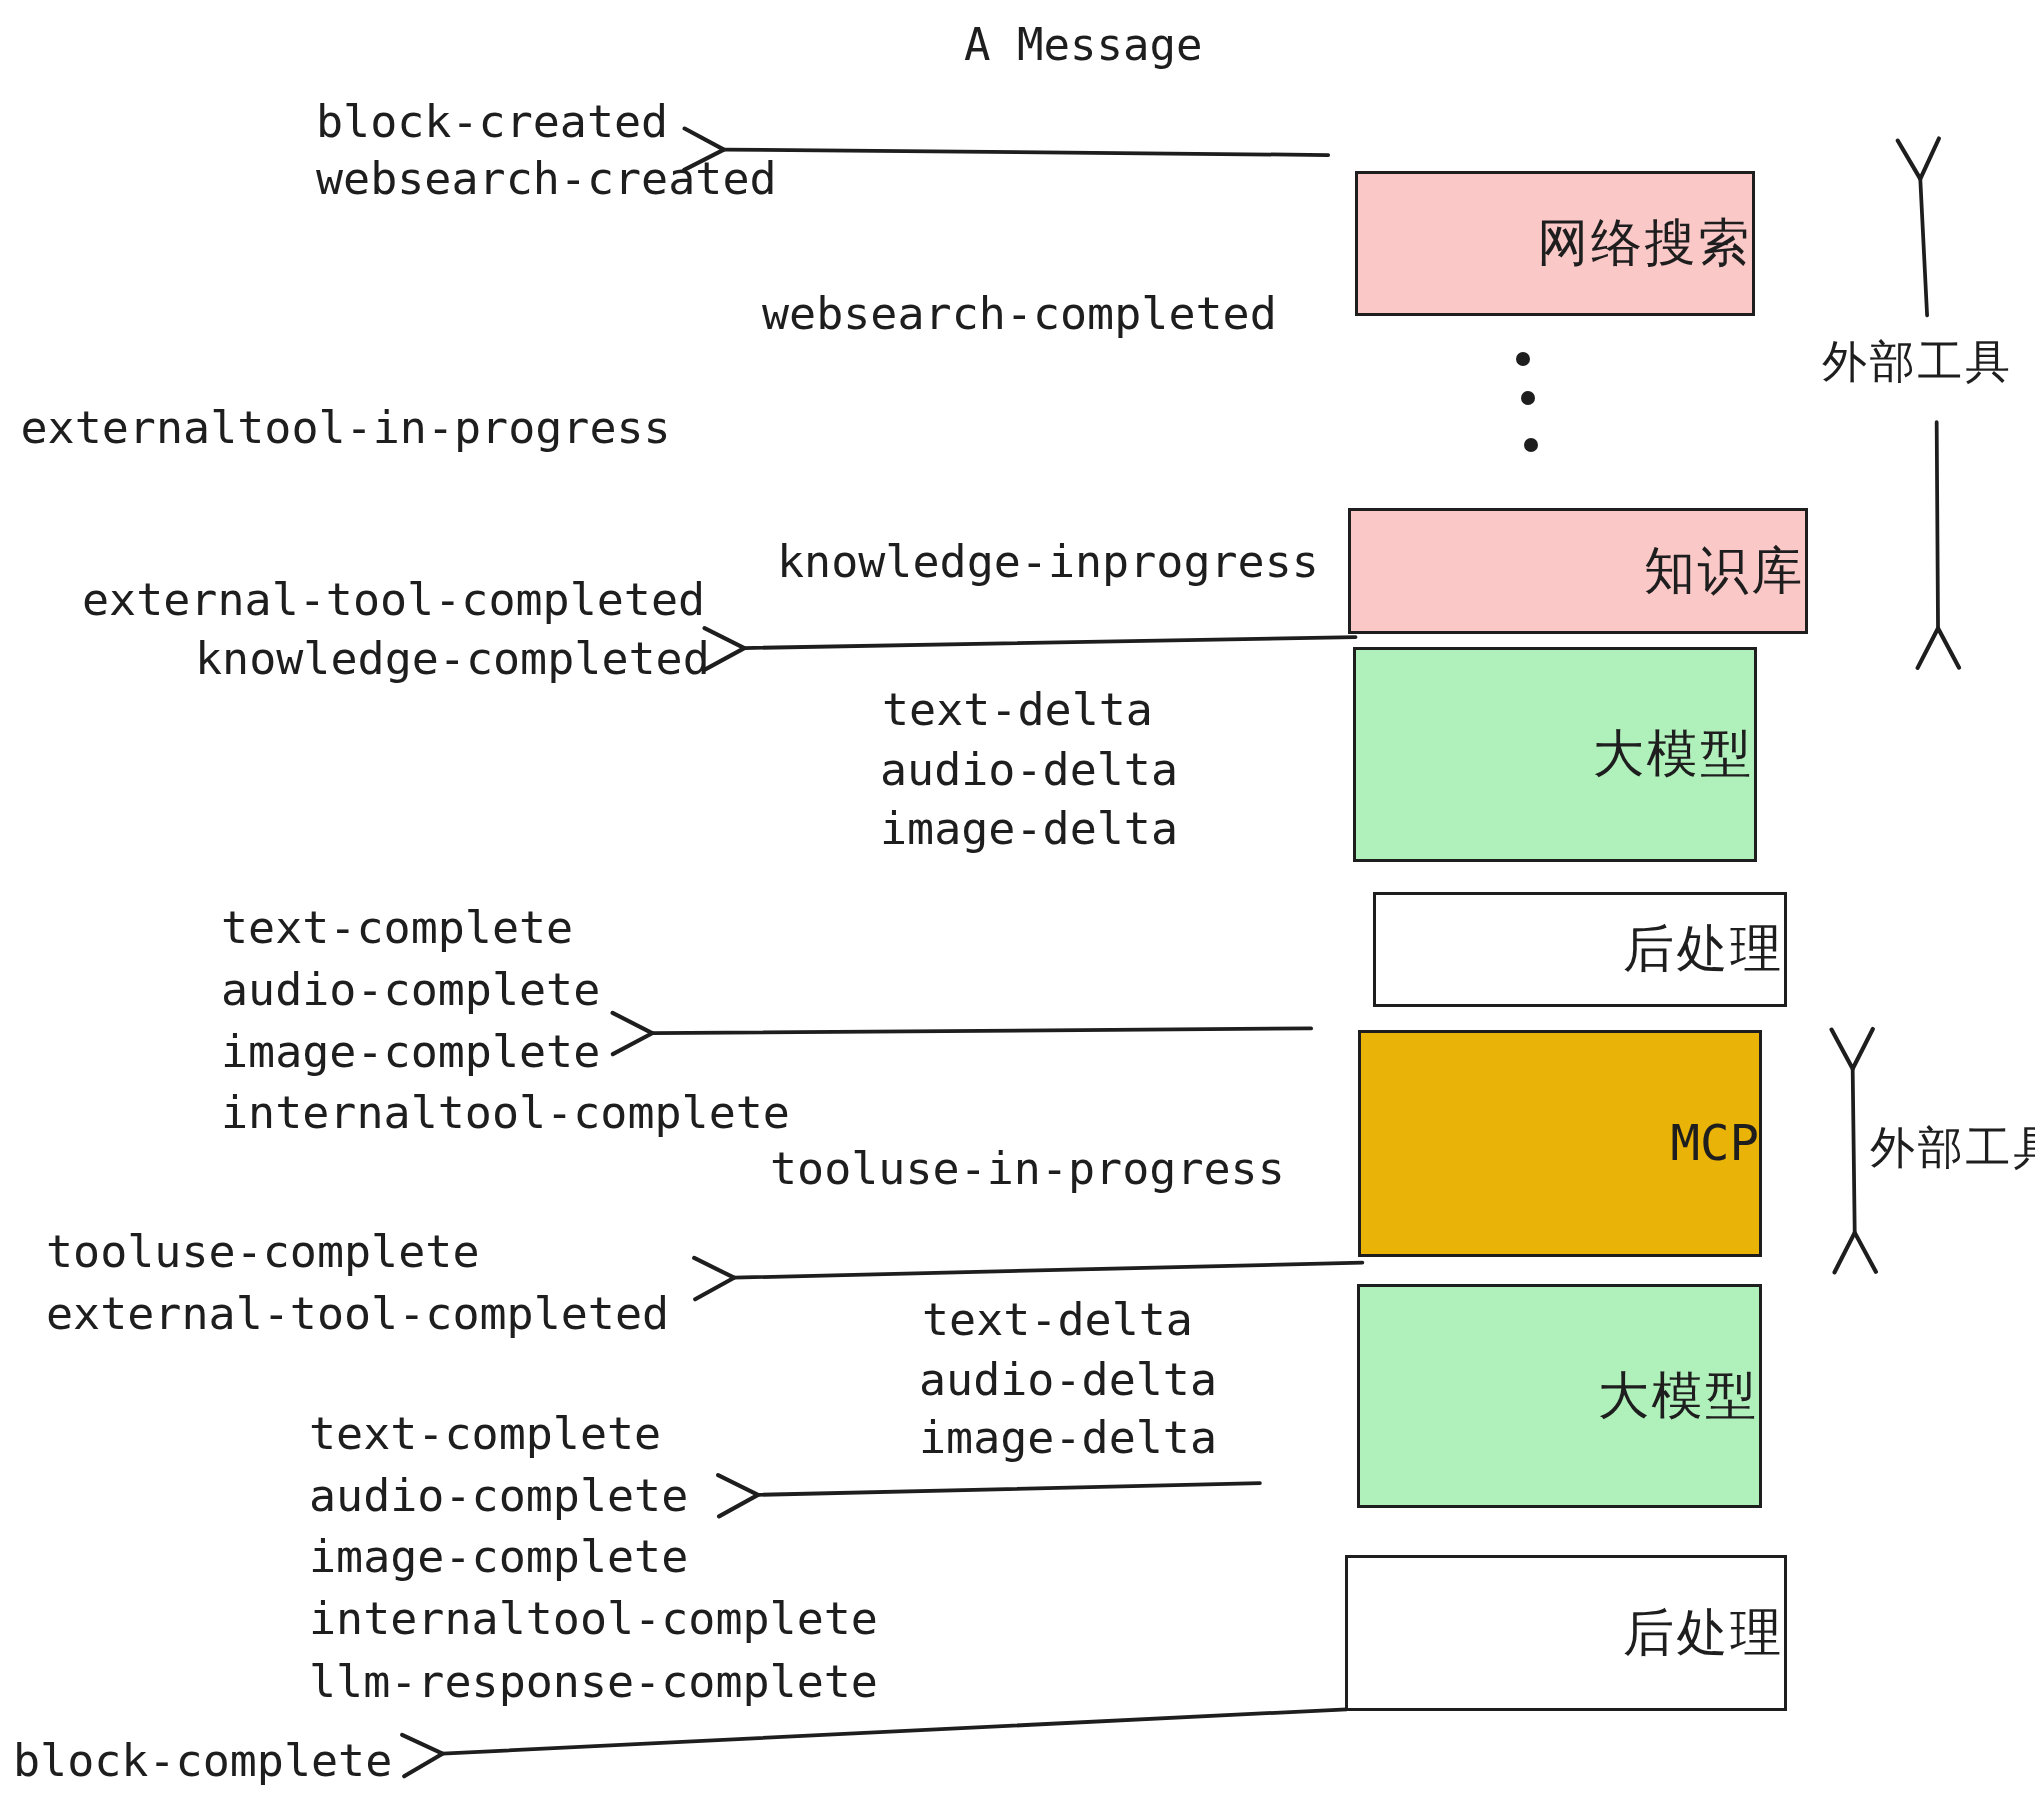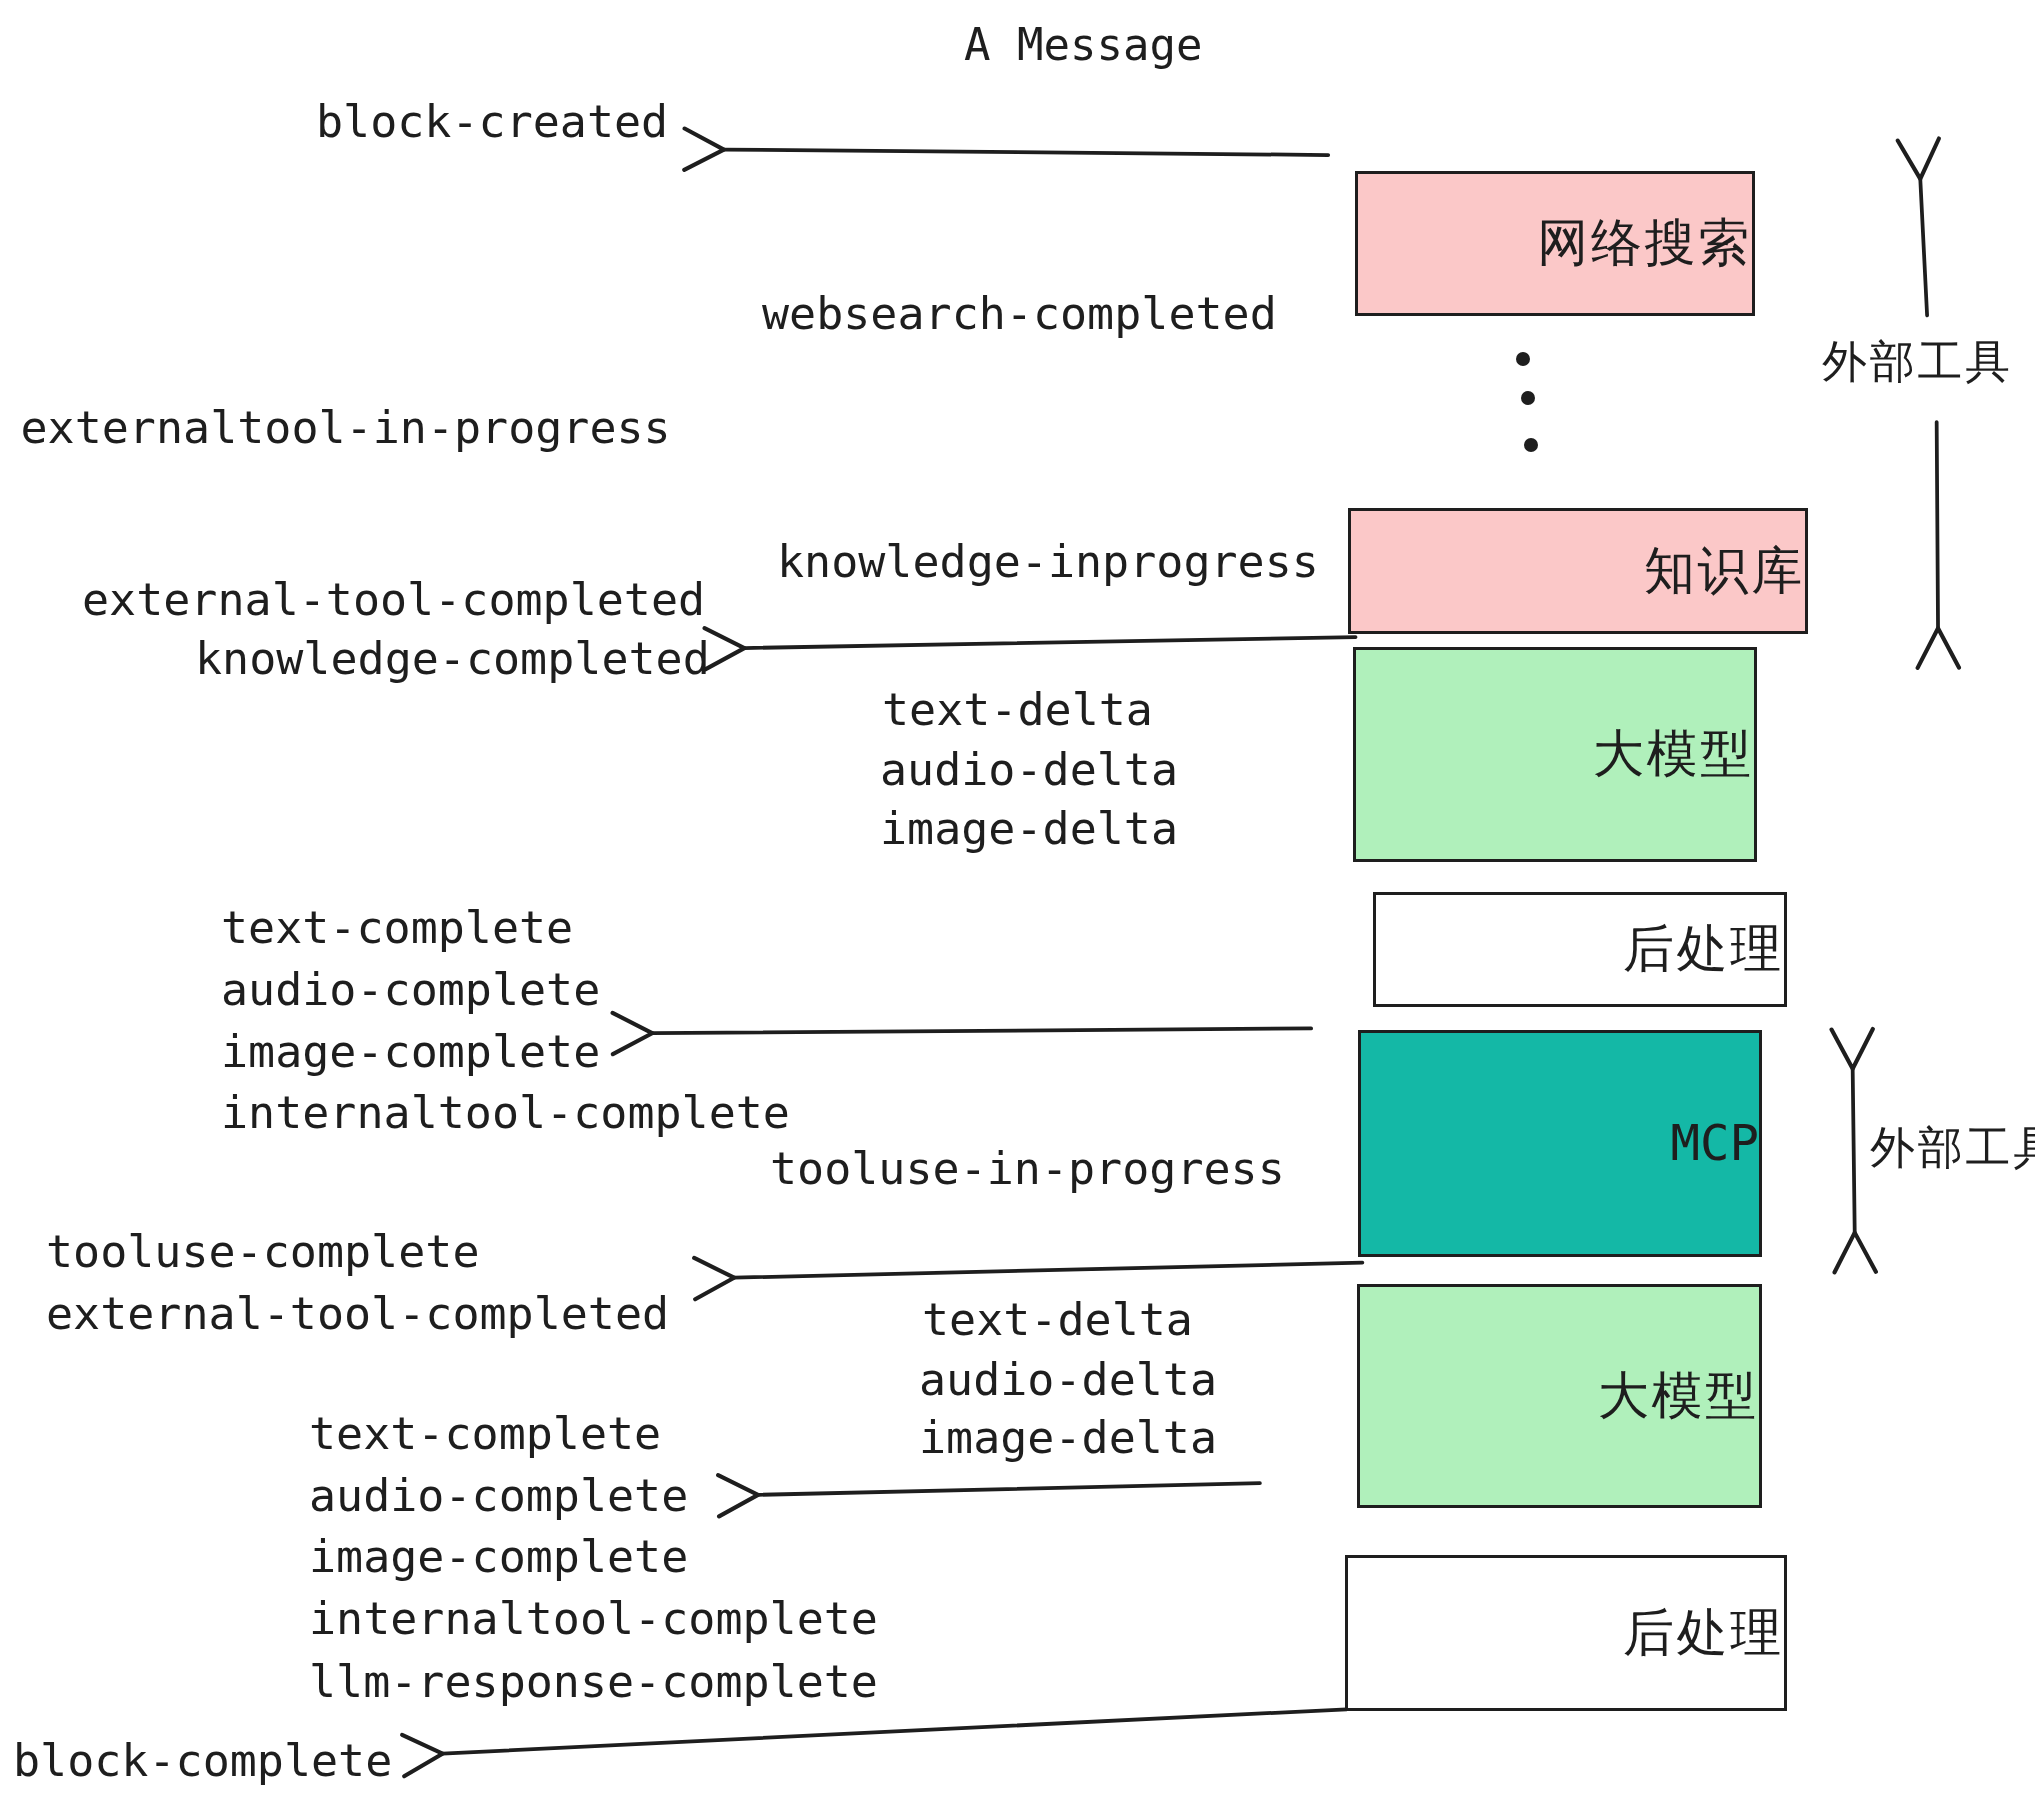--- a/index.html
+++ b/index.html
@@ -76,20 +76,21 @@
 
     <line x1="2822" y1="462" x2="2812" y2="262" stroke="#1e1e1e" stroke-width="5.5" stroke-linecap="round" marker-end="url(#ah)"></line>
     <line x1="2836" y1="618" x2="2838" y2="920" stroke="#1e1e1e" stroke-width="5.5" stroke-linecap="round" marker-end="url(#ah)"></line>
 
     <line x1="2713" y1="1565" x2="2716" y2="1805" stroke="#1e1e1e" stroke-width="5.5" stroke-linecap="round" marker-start="url(#ah)" marker-end="url(#ah)"></line>
   </svg>
 
   <div class="title" style="left:964px;top:20.5px;">A Message</div>
 
   <div class="evt" style="left:316px;top:96px;">block-created</div>
+  <div class="evt" style="left:316px;top:153px;">websearch-created</div>
   <div class="evt" style="left:762px;top:288px;">websearch-completed</div>
   <div class="evt" style="left:20.5px;top:392px;margin-top:10px;">externaltool-in-progress</div>
   <div class="evt" style="left:777px;top:536px;">knowledge-inprogress</div>
   <div class="evt" style="left:82px;top:574px;">external-tool-completed</div>
   <div class="evt" style="left:195px;top:633px;">knowledge-completed</div>
   <div class="evt" style="left:882px;top:684px;">text-delta</div>
   <div class="evt" style="left:880px;top:744px;">audio-delta</div>
   <div class="evt" style="left:880px;top:803px;">image-delta</div>
   <div class="evt" style="left:221px;top:902px;">text-complete</div>
   <div class="evt" style="left:221px;top:964px;">audio-complete</div>
@@ -113,21 +114,21 @@
   </div>
   <div class="box" style="left: 1348px; top: 508px; width: 460px; height: 126px; background: rgb(251, 200, 200);">
     <span class="cn">知识库</span>
   </div>
   <div class="box" style="left: 1353px; top: 647px; width: 404px; height: 215px; background: rgb(176, 240, 187);">
     <span class="cn">大模型</span>
   </div>
   <div class="box" style="left: 1373px; top: 892px; width: 414px; height: 115px; background: rgb(255, 255, 255);">
     <span class="cn">后处理</span>
   </div>
-  <div class="box" style="left: 1358px; top: 1030px; width: 404px; height: 227px; background: #14b8a6;">
+  <div class="box" style="left: 1358px; top: 1030px; width: 404px; height: 227px; background: #eab308;">
     <span class="mono">MCP</span>
   </div>
   <div class="box" style="left: 1357px; top: 1284px; width: 405px; height: 224px; background: rgb(176, 240, 187);">
     <span class="cn">大模型</span>
   </div>
   <div class="box" style="left: 1345px; top: 1555px; width: 442px; height: 156px; background: rgb(255, 255, 255);">
     <span class="cn">后处理</span>
   </div>
 
   <div class="dot" style="left:1516px;top:352px;"></div>

